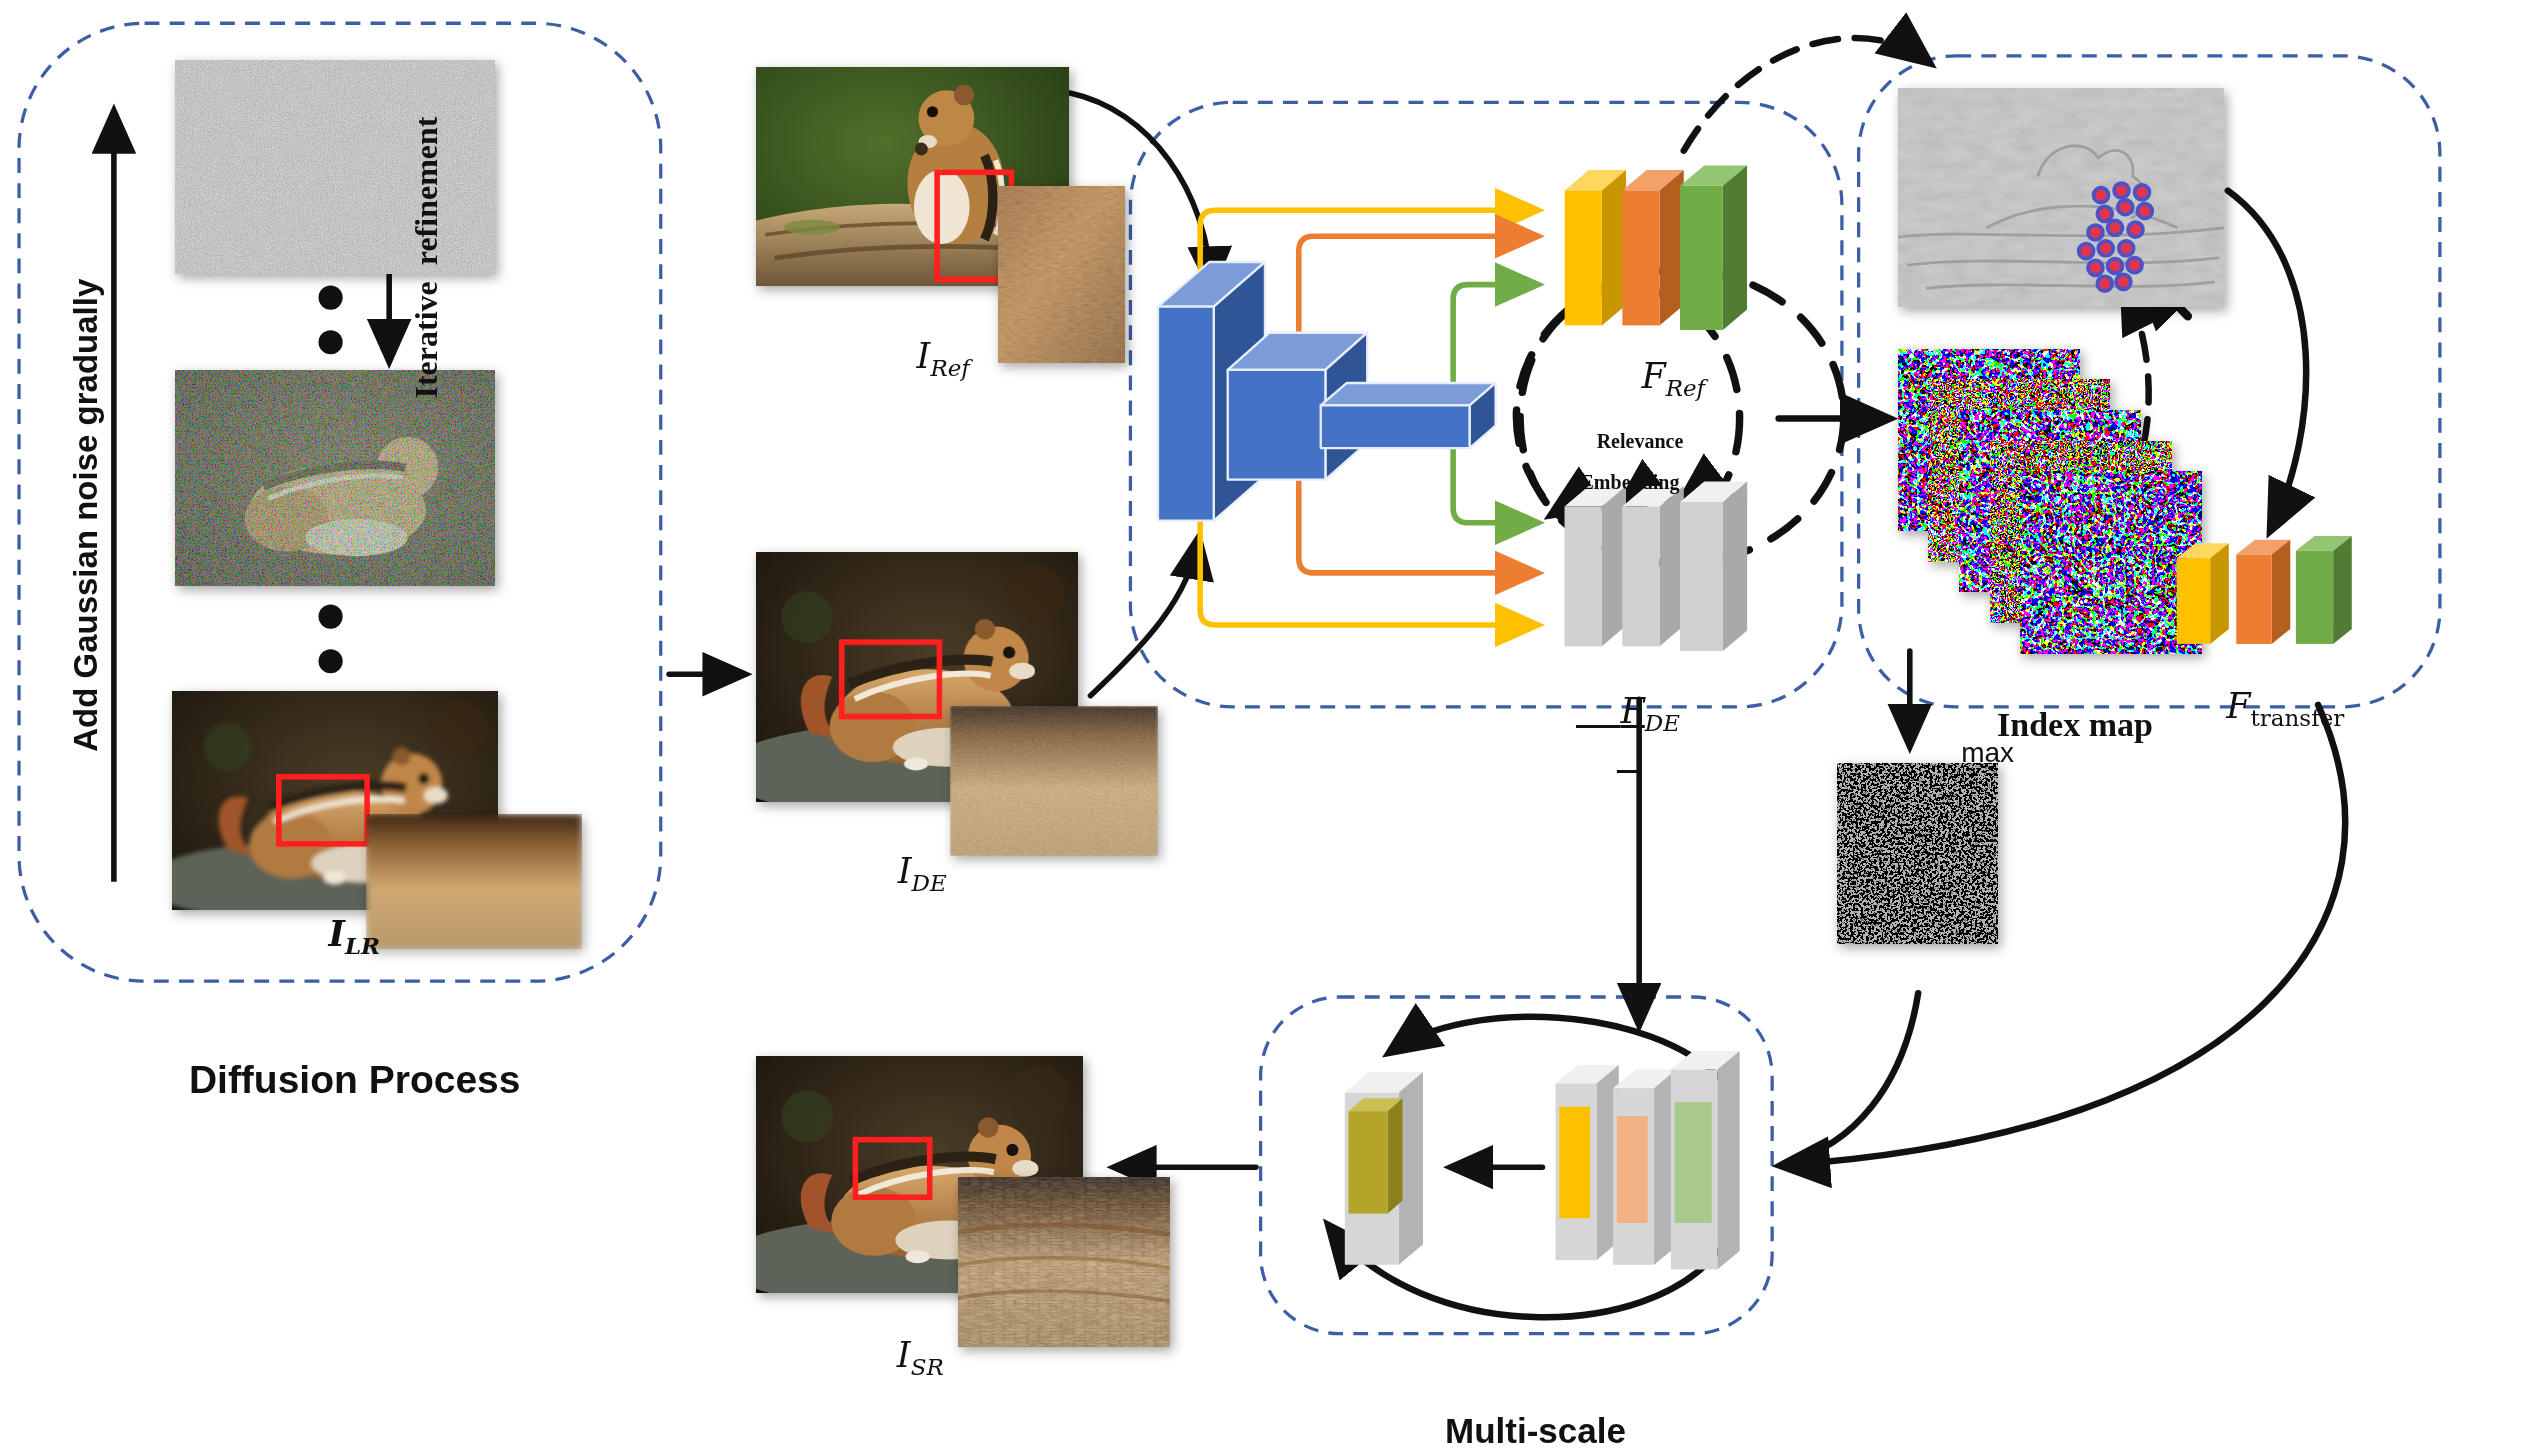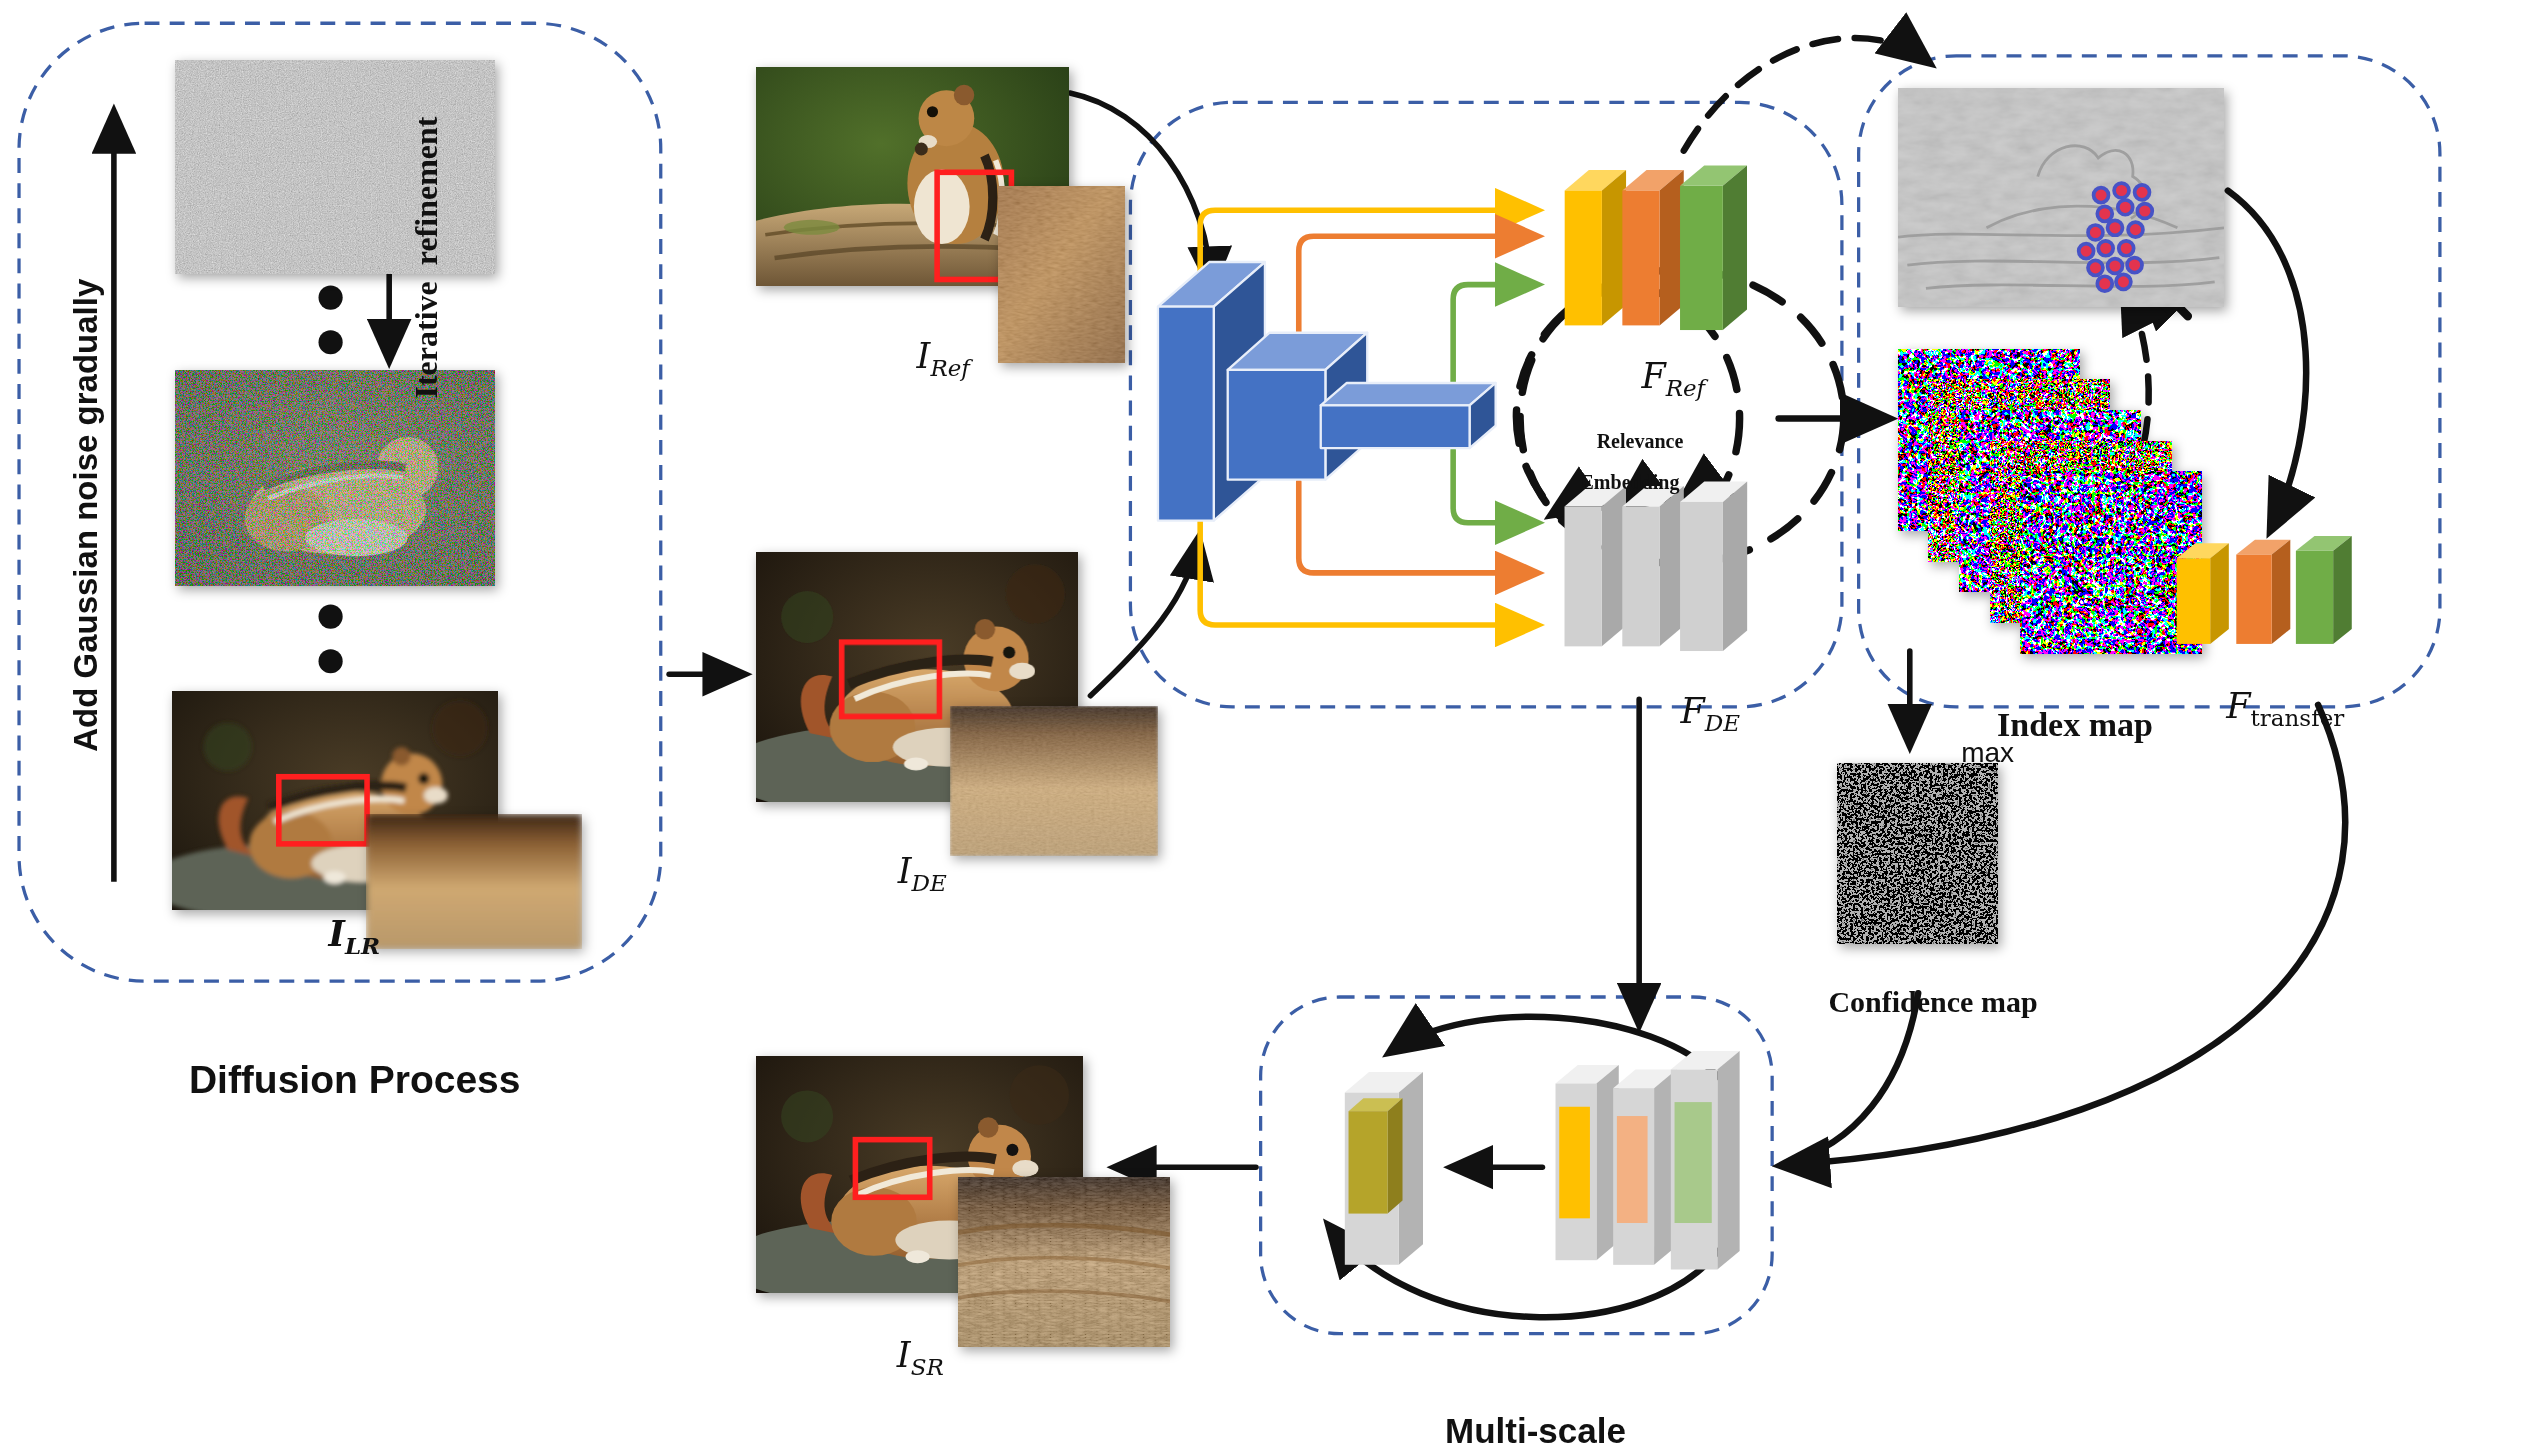--- a/index.html
+++ b/index.html
@@ -539,41 +539,38 @@
   </div>
   <div class="lbl center math" style="left:900px;top:811px;">
     <span>I</span><sub>DE</sub>
   </div>
   <div class="lbl center math" style="left:898px;top:1295px;text-align:right;">
     <span>I</span><sub>SR</sub>
   </div>
   <div class="lbl center math" style="left:1651px;top:316px;">
     <span>F</span><sub>Ref</sub>
   </div>
-  <div class="lbl center math" style="left:1688px;top:651px;">
+  <div class="lbl center math" style="left:1628px;top:651px;text-decoration:underline;">
     <span>F</span><sub>DE</sub>
   </div>
   <div class="lbl center math" style="left:2263px;top:646px;">
     <span>F</span><sub class="roman">transfer</sub>
   </div>
 
   <div class="lbl center serifB" style="left:1630px;top:380px;font-size:20px;line-height:41px;">
     <span>Relevance</span><br><span>Embedding</span>
   </div>
 
 
 
   <div class="lbl center sansB" style="left:1516px;top:1354px;font-size:35px;line-height:51px;">
     <span>Multi-scale</span><br>
   </div>
 
   <div class="lbl center serifB" style="left:2058px;top:668px;font-size:34px;">
     <span>Index map</span>
   </div>
-  <div class="lbl center serifB" style="left:1918px;top:951px;font-size:30px;">
-    <span>Confidence map</span>
-  </div>
   <div class="lbl" style="left:1930px;top:705px;font-size:28px;">
     <span>max</span>
   </div>
 
 </div>
 
 
 </body></html>

